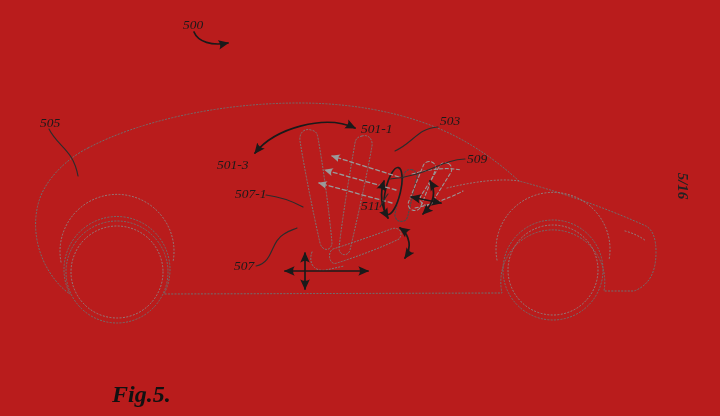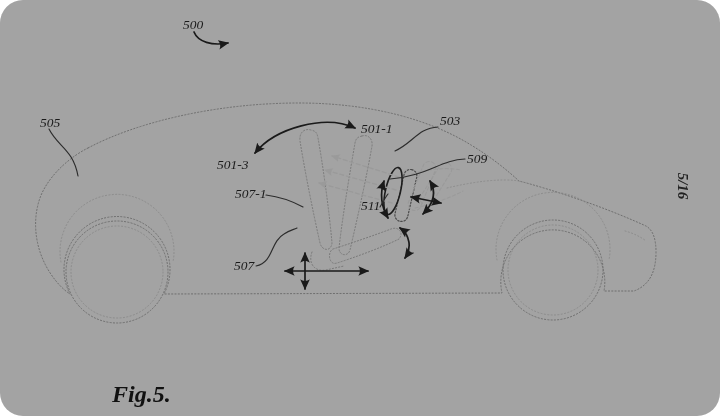--- a/index.html
+++ b/index.html
@@ -1,17 +1,17 @@
 <!DOCTYPE html>
 <html><head>
 <meta charset="utf-8">
 <style>
   html,body{margin:0;padding:0;background:#ffffff;}
-  .stage{position:relative;width:720px;height:416px;background:#a3a3a3;overflow:hidden;
-         font-family:"Liberation Serif", serif;border-radius:23px;}
+  .stage{position:relative;width:720px;height:416px;background:#b91c1c;overflow:hidden;
+         font-family:"Liberation Serif", serif;}
   svg{display:block;}
   
   .car-dotted{fill:none;stroke:#6f6f6f;stroke-width:1;stroke-dasharray:1.2 2.1;stroke-linecap:round;}
   .car-dotted-light{fill:none;stroke:#8a8a8a;stroke-width:0.9;stroke-dasharray:1.1 2.3;stroke-linecap:round;}
   .seat-dotted{fill:none;stroke:#7a7a7a;stroke-width:1;stroke-dasharray:1.2 2.0;stroke-linecap:round;}
   .display-dotted{fill:none;stroke:#4a4a4a;stroke-width:1.2;stroke-dasharray:1.4 1.8;stroke-linecap:round;}
   .ghost{fill:none;stroke:#9a9a9a;stroke-width:1.05;stroke-dasharray:3.2 2.4;stroke-linecap:round;}
   .garrow{fill:none;stroke:#9a9a9a;stroke-width:1.3;stroke-dasharray:4 2.8;stroke-linecap:round;}
   .barrow{fill:none;stroke:#1a1a1a;stroke-width:1.7;stroke-linecap:round;}
   .leader{fill:none;stroke:#2c2c2c;stroke-width:1.15;stroke-linecap:round;}

